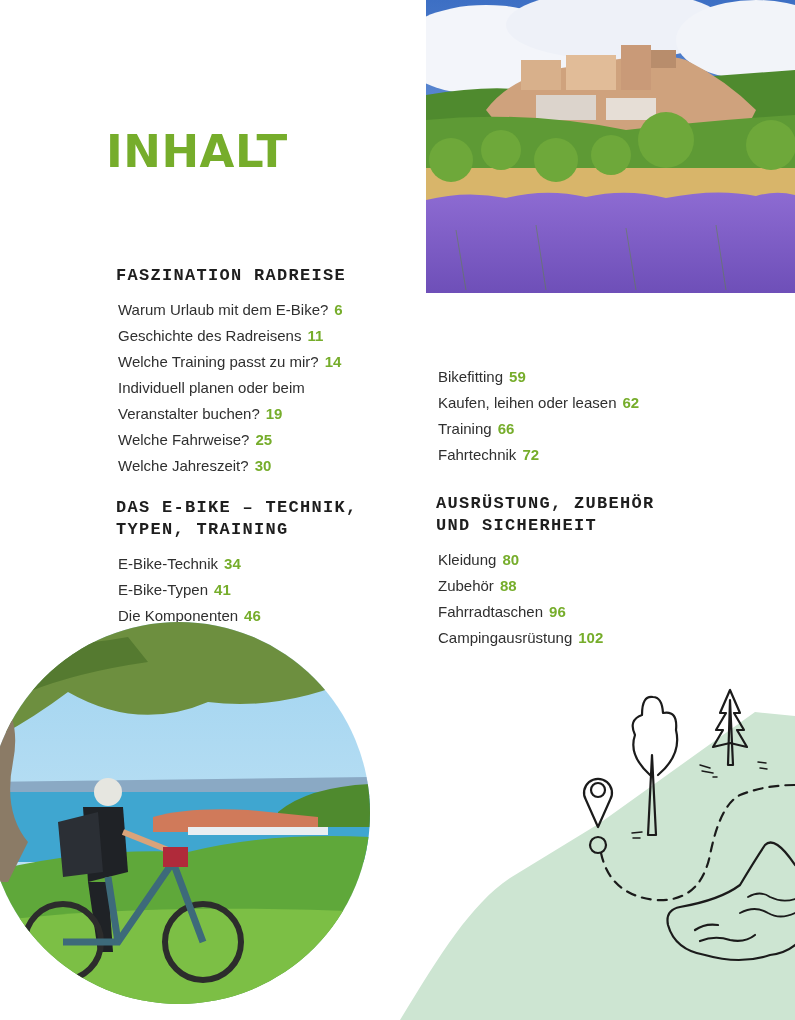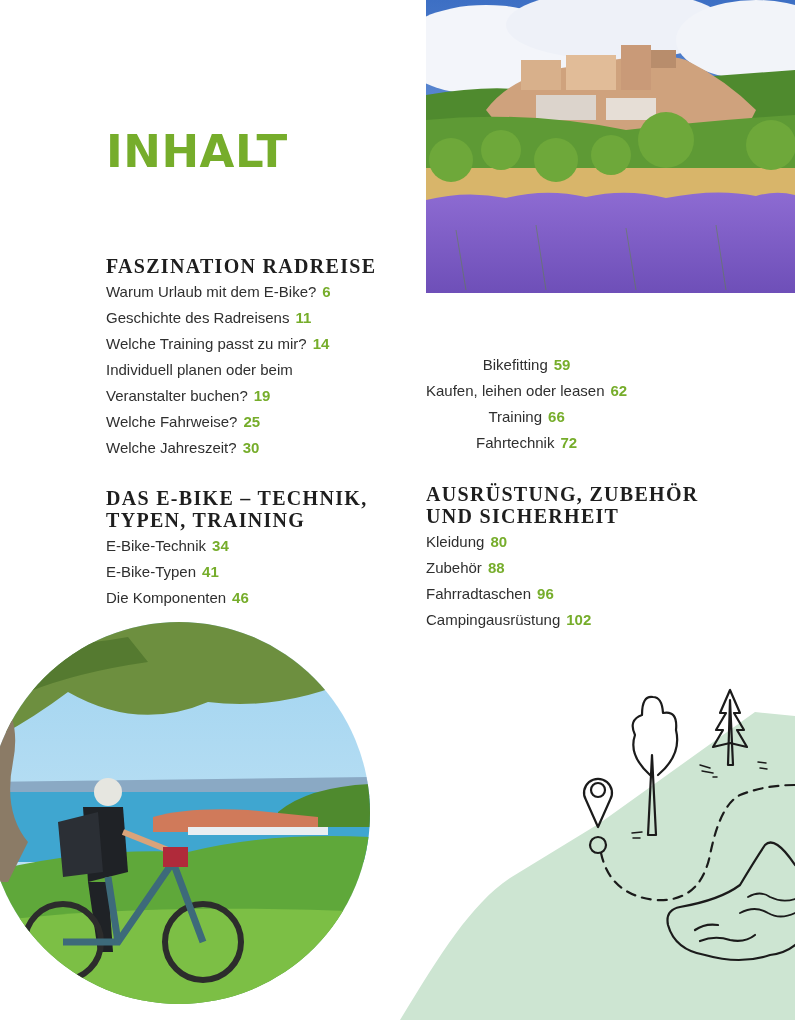--- a/index.html
+++ b/index.html
@@ -10,25 +10,25 @@
     color:#2a2a2a;
   }
   .abs { position:absolute; }
   .title {
     left:106px; top:112px;
     font-family: "DejaVu Sans", sans-serif;
     font-weight:bold; font-size:45px; letter-spacing:0.5px;
     color:#76ad2b; line-height:80px;
   }
   .section-heading {
-    font-family: Liberation Serif, serif;
-    font-weight:bold; font-size:20px; letter-spacing:1.3px;
-    color:#1e1e1e; line-height:22px; margin:0;
+    font-family: Liberation Mono, monospace;
+    font-weight:bold; font-size:17px; letter-spacing:1.3px;
+    color:#1e1e1e; line-height:22px; margin:10px;
   }
-  .toc-list { list-style:none; margin:0; padding:0; }
+  .toc-list { list-style:none; margin:12px; padding:0; }
   .toc-item { font-size:15px; line-height:26px; color:#2f2f2f; white-space:nowrap; }
   .toc-page { color:#76ad2b; font-weight:bold; margin-left:6px; }
   .photo { overflow:hidden; }
 </style>
 </head>
 <body>
 
 <svg class="abs" style="left:0;top:0" width="795" height="1020">
   <path d="M400,1020 C440,955 470,905 510,878 L600,823 L755,712 L795,716 L795,1020 Z" fill="#cde5d2"></path>
 </svg>
@@ -97,21 +97,21 @@
     <span>DAS E-BIKE – TECHNIK,</span><br>
     <span>TYPEN, TRAINING</span>
   </h2>
   <ul class="toc-list" style="margin-top:2px;">
     <li class="toc-item"><span>E-Bike-Technik</span><span class="toc-page">34</span></li>
     <li class="toc-item"><span>E-Bike-Typen</span><span class="toc-page">41</span></li>
     <li class="toc-item"><span>Die Komponenten</span><span class="toc-page">46</span></li>
   </ul>
 </div>
 
-<div class="abs" style="left:426px;top:352px;text-align:center;">
+<div class="abs" style="left:426px;top:352px;">
   <ul class="toc-list">
     <li class="toc-item"><span>Bikefitting</span><span class="toc-page">59</span></li>
     <li class="toc-item"><span>Kaufen, leihen oder leasen</span><span class="toc-page">62</span></li>
     <li class="toc-item"><span>Training</span><span class="toc-page">66</span></li>
     <li class="toc-item"><span>Fahrtechnik</span><span class="toc-page">72</span></li>
   </ul>
 </div>
 
 <div class="abs" style="left:426px;top:483px;">
   <h2 class="section-heading">

